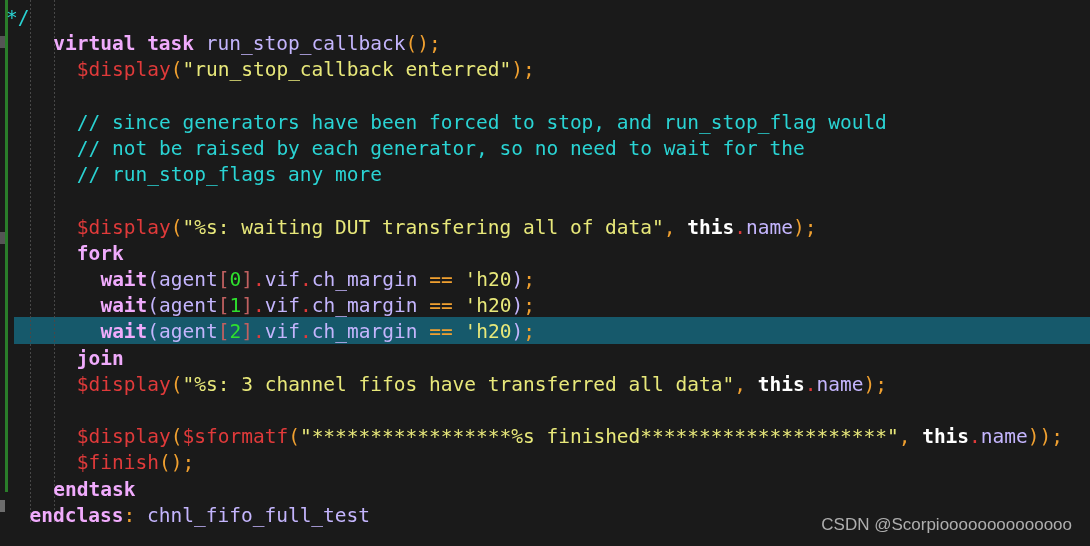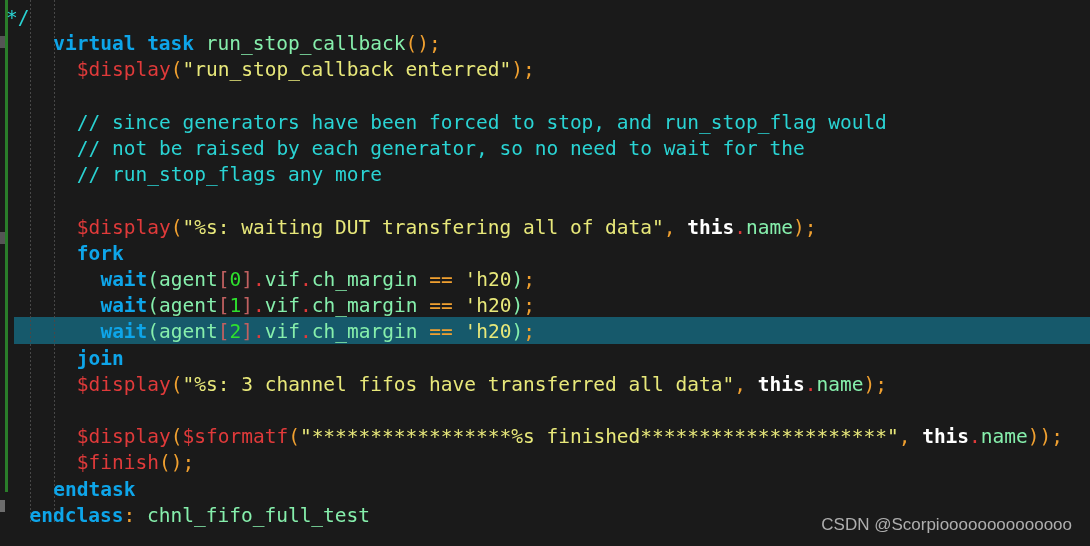--- a/index.html
+++ b/index.html
@@ -90,22 +90,22 @@
   .line {
     position: absolute;
     left: 0;
     white-space: pre;
     height: 26.2px;
   }
   .line span { white-space: pre; }
 
   
   .t-cmt   { color: #2ad4d4; }
-  .t-kw    { color: #0ea5e9; font-weight: bold; }
-  .t-plain { color: #86efac; }
+  .t-kw    { color: #f0abfc; font-weight: bold; }
+  .t-plain { color: #c4b5fd; }
   .t-fn    { color: #e03a3a; }
   .t-str   { color: #e8e87a; }
   .t-punct { color: #f0a030; }
   .t-num   { color: #2ee02e; }
   .t-brk   { color: #c06060; }
   .t-op    { color: #f0a030; }
   .t-this  { color: #ffffff; font-weight: bold; }
   .t-dot   { color: #e03a3a; }
 
   

